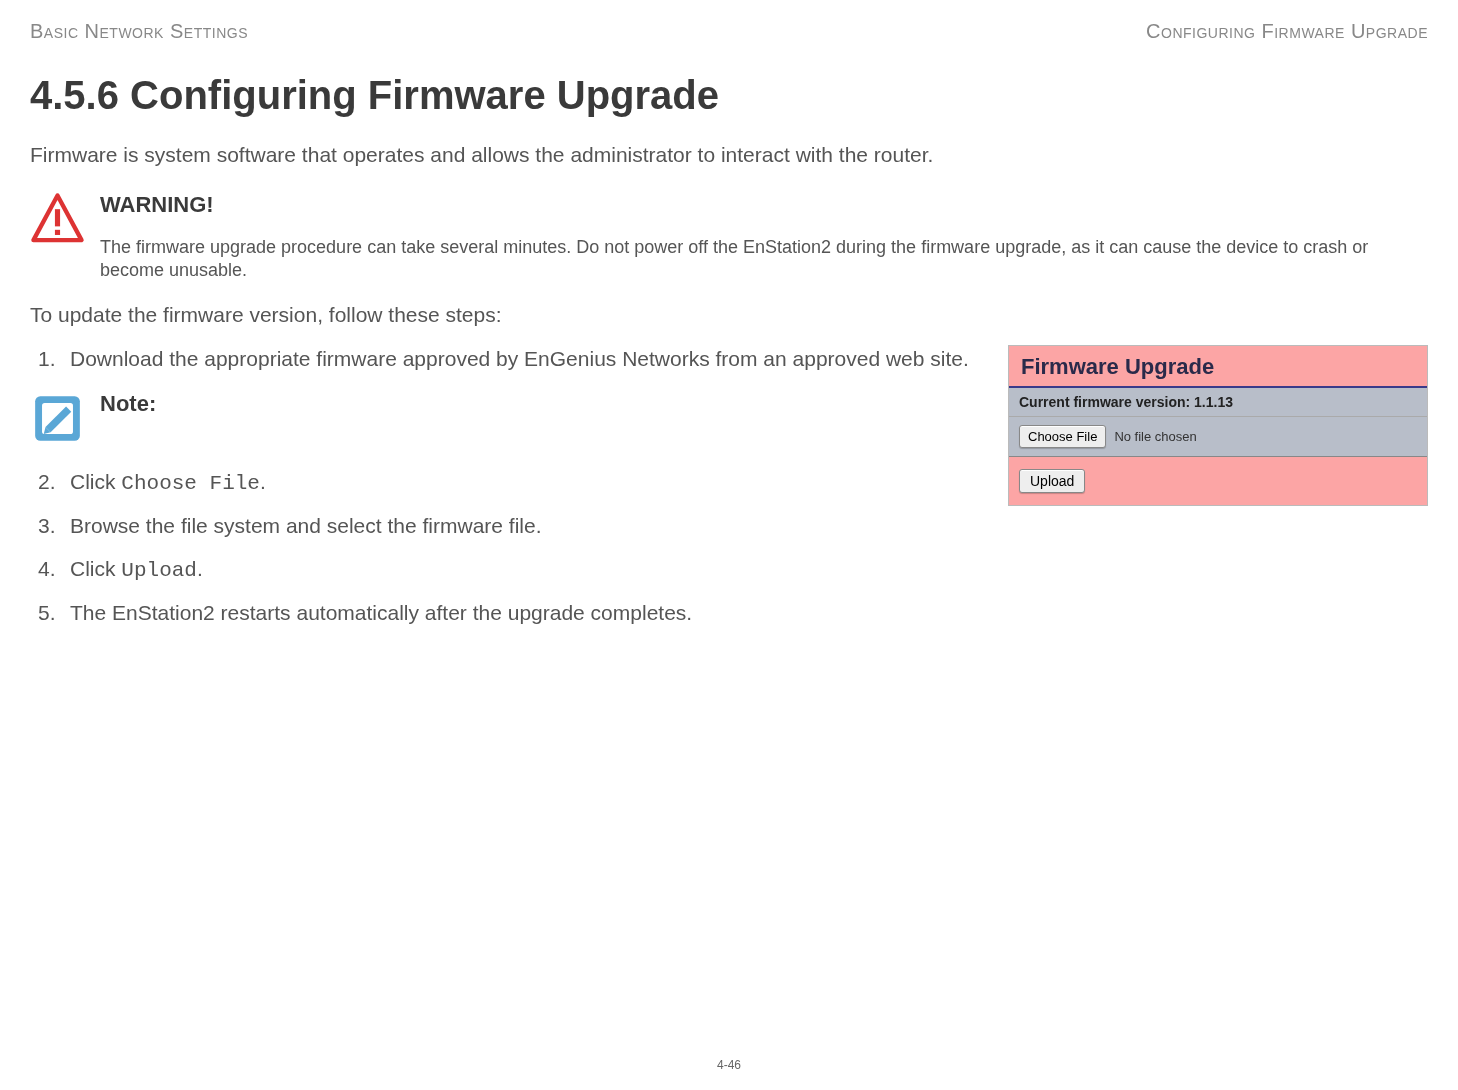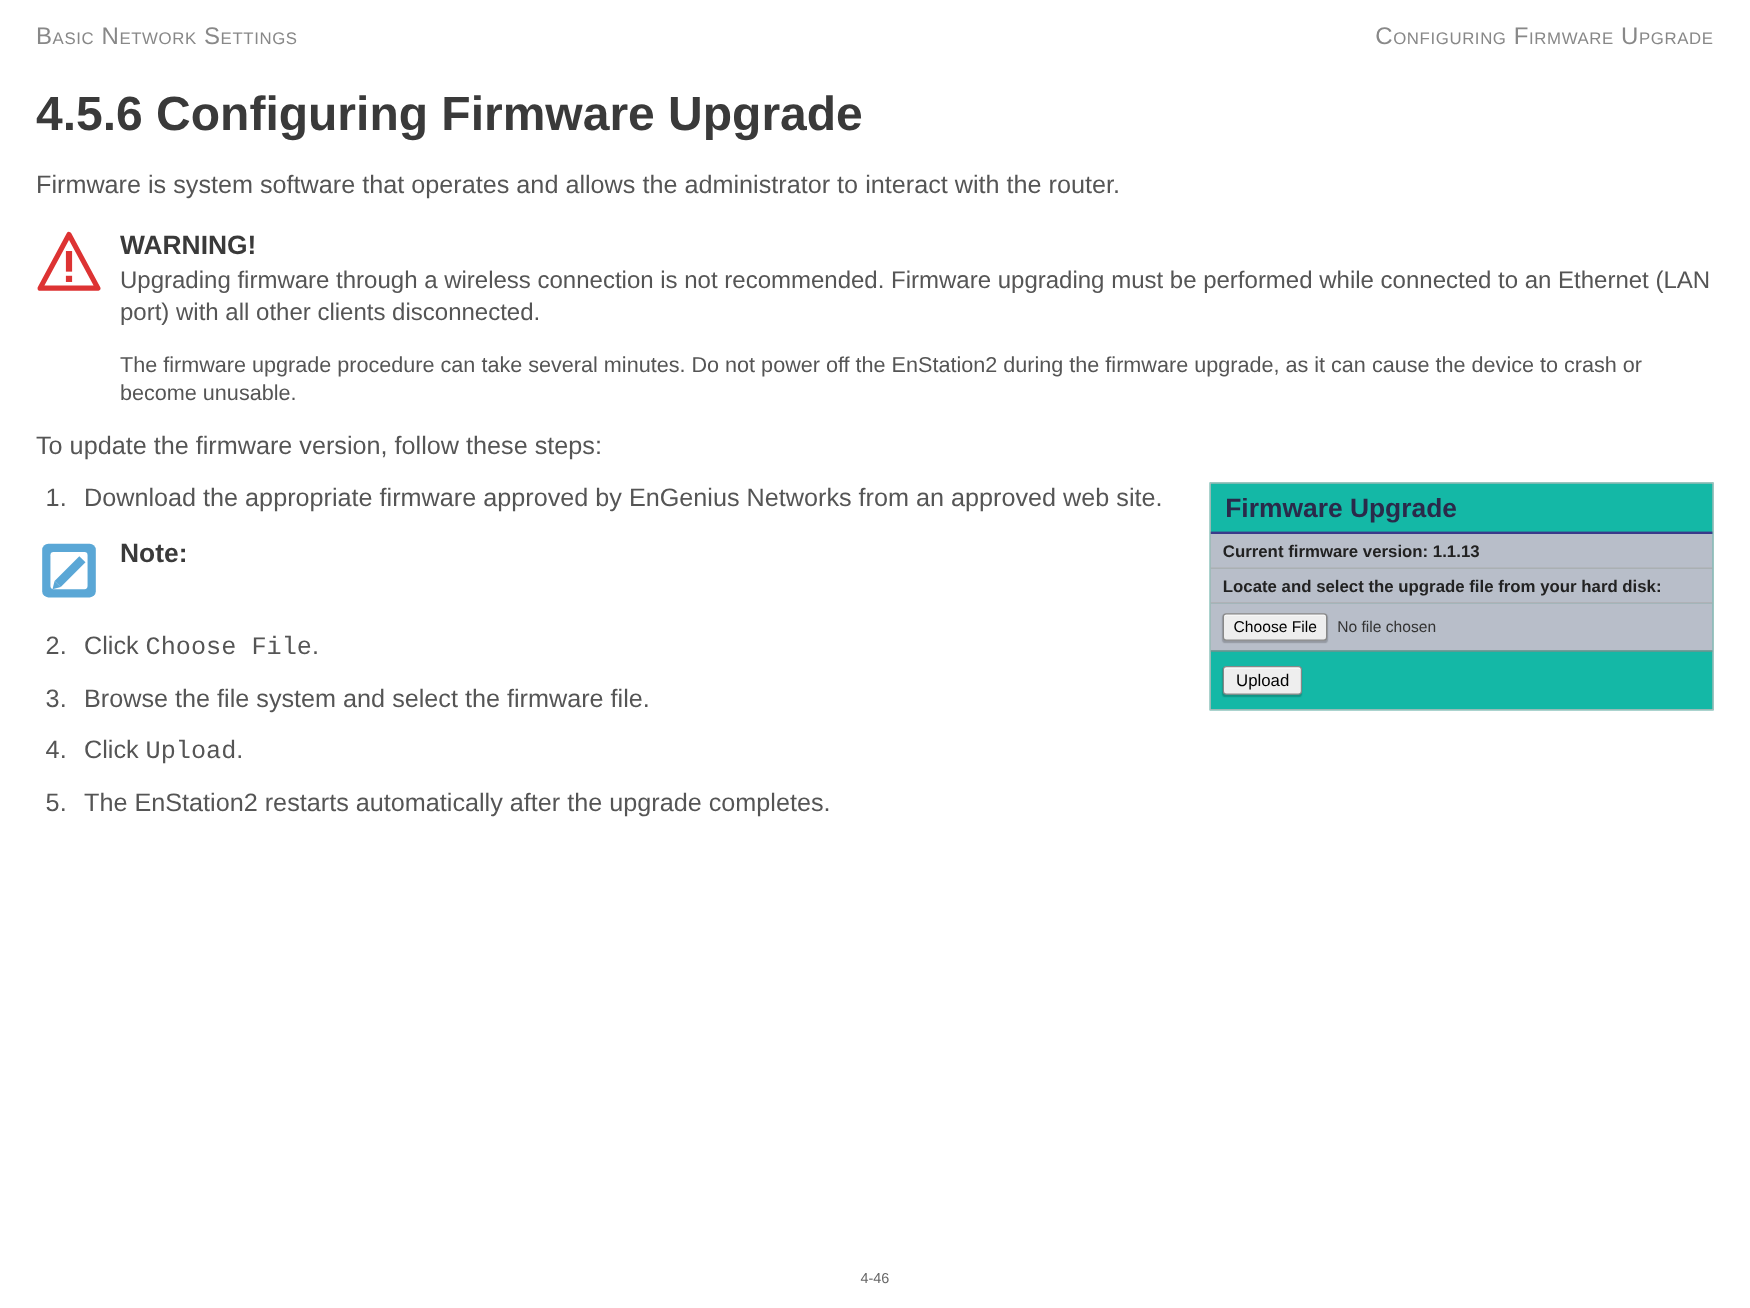--- a/index.html
+++ b/index.html
@@ -101,21 +101,21 @@
     }
     code.mono {
       font-family: "Courier New", monospace;
       font-size: 21px;
       color: #555;
     }
     
     .fw-panel {
       border: 1px solid #bbb;
       font-family: Arial, sans-serif;
-      background: #14b8a6;
+      background: #fca5a5;
       filter: blur(0.3px);
     }
     .fw-title {
       padding: 8px 12px 6px;
       font-size: 22px;
       font-weight: bold;
       color: #2a2a4a;
     }
     .fw-rule { border-top: 2px solid #3a3a8a; }
     .fw-row {
@@ -183,21 +183,20 @@
 <div class="callout">
   <div class="callout-icon">
     <svg viewBox="0 0 64 64" width="55" height="55">
       <polygon points="32,4 60,56 4,56" fill="none" stroke="#d33" stroke-width="5" stroke-linejoin="round"></polygon>
       <rect x="29" y="20" width="6" height="20" fill="#d33"></rect>
       <rect x="29" y="44" width="6" height="6" fill="#d33"></rect>
     </svg>
   </div>
   <div class="callout-body">
     <div class="callout-title">WARNING!</div>
-    <div class="callout-text">Upgrading firmware through a wireless connection is not recommended. Firmware upgrading must be performed while connected to an Ethernet (LAN port) with all other clients disconnected.</div>
     <div class="callout-sub">The firmware upgrade procedure can take several minutes. Do not power off the EnStation2 during the firmware upgrade, as it can cause the device to crash or become unusable.</div>
   </div>
 </div>
 
 <p class="lead-in">To update the firmware version, follow these steps:</p>
 
 <div class="main-cols">
   <div class="left-col">
     <ol class="steps">
       <li>Download the appropriate firmware approved by EnGenius Networks from an approved web site.</li>
@@ -227,21 +226,20 @@
       </li>
       <li>The EnStation2 restarts automatically after the upgrade completes.</li>
     </ol>
   </div>
 
   <div class="right-col">
     <div class="fw-panel">
       <div class="fw-title">Firmware Upgrade</div>
       <div class="fw-rule"></div>
       <div class="fw-row">Current firmware version: 1.1.13</div>
-      <div class="fw-row">Locate and select the upgrade file from your hard disk:</div>
       <div class="fw-file-row">
         <button class="choose-file-btn">Choose File</button>
         <span class="no-file">No file chosen</span>
       </div>
       <div class="fw-upload-row">
         <button class="upload-btn">Upload</button>
       </div>
     </div>
   </div>
 </div>

